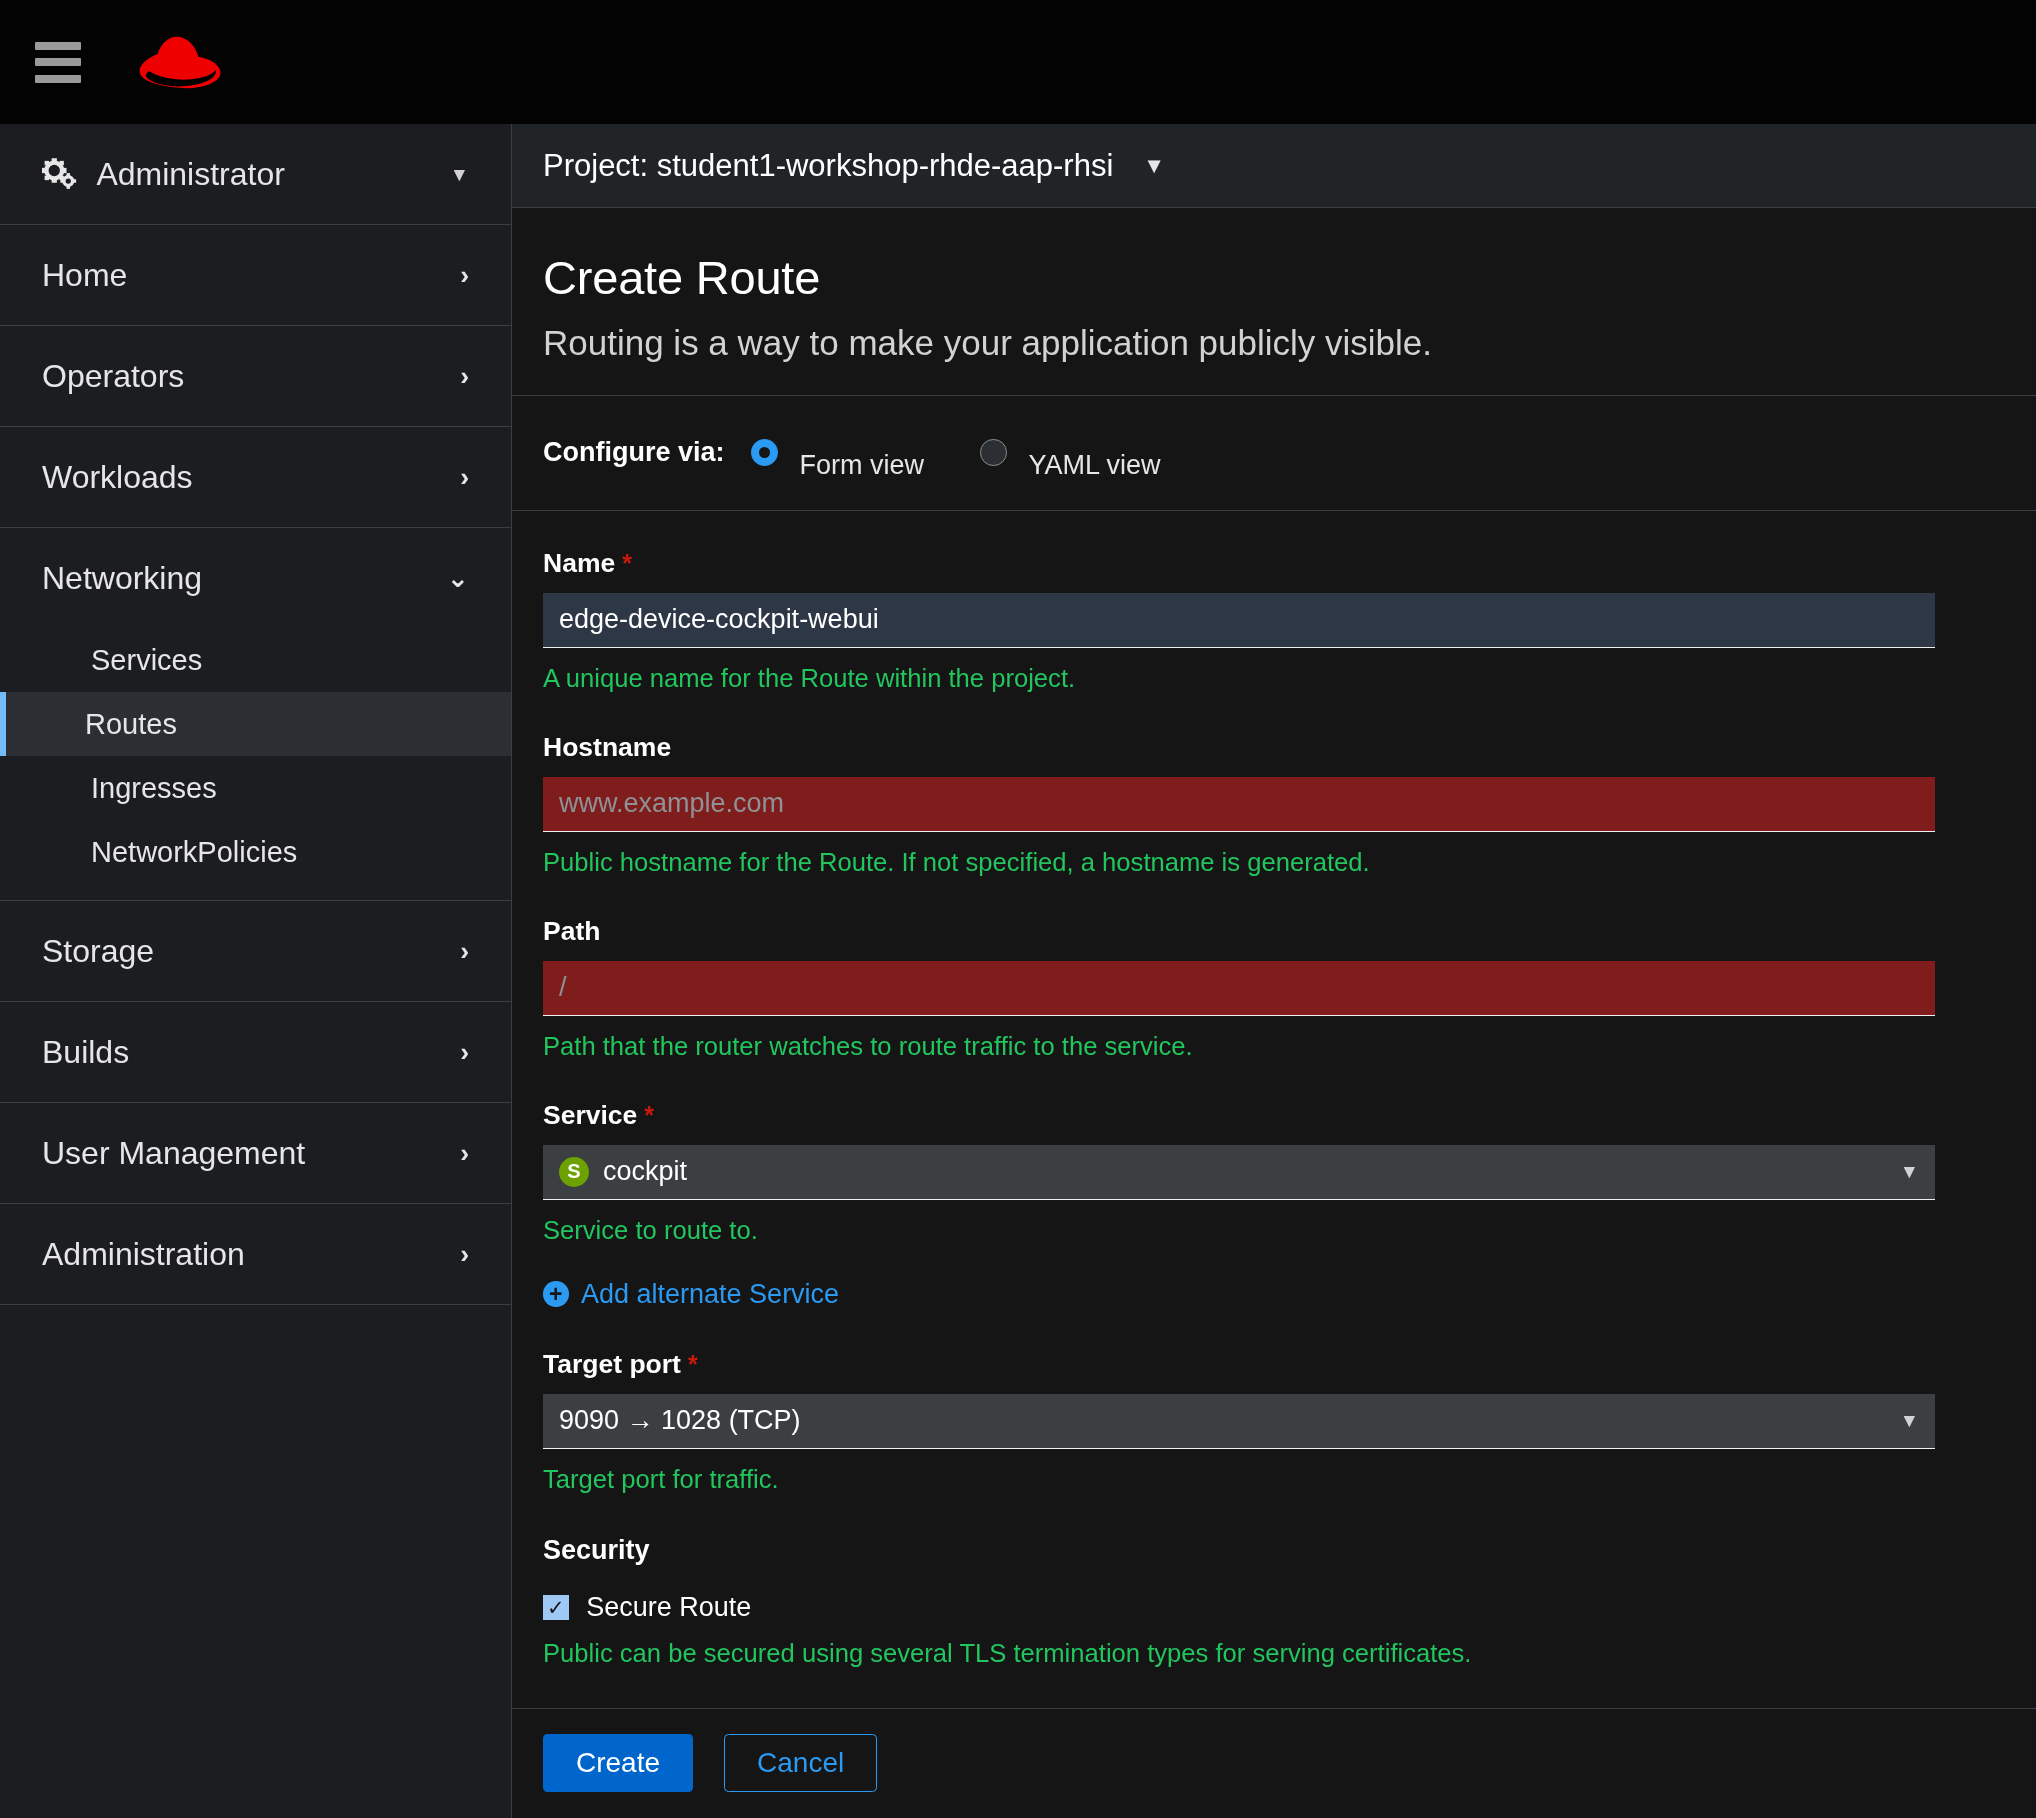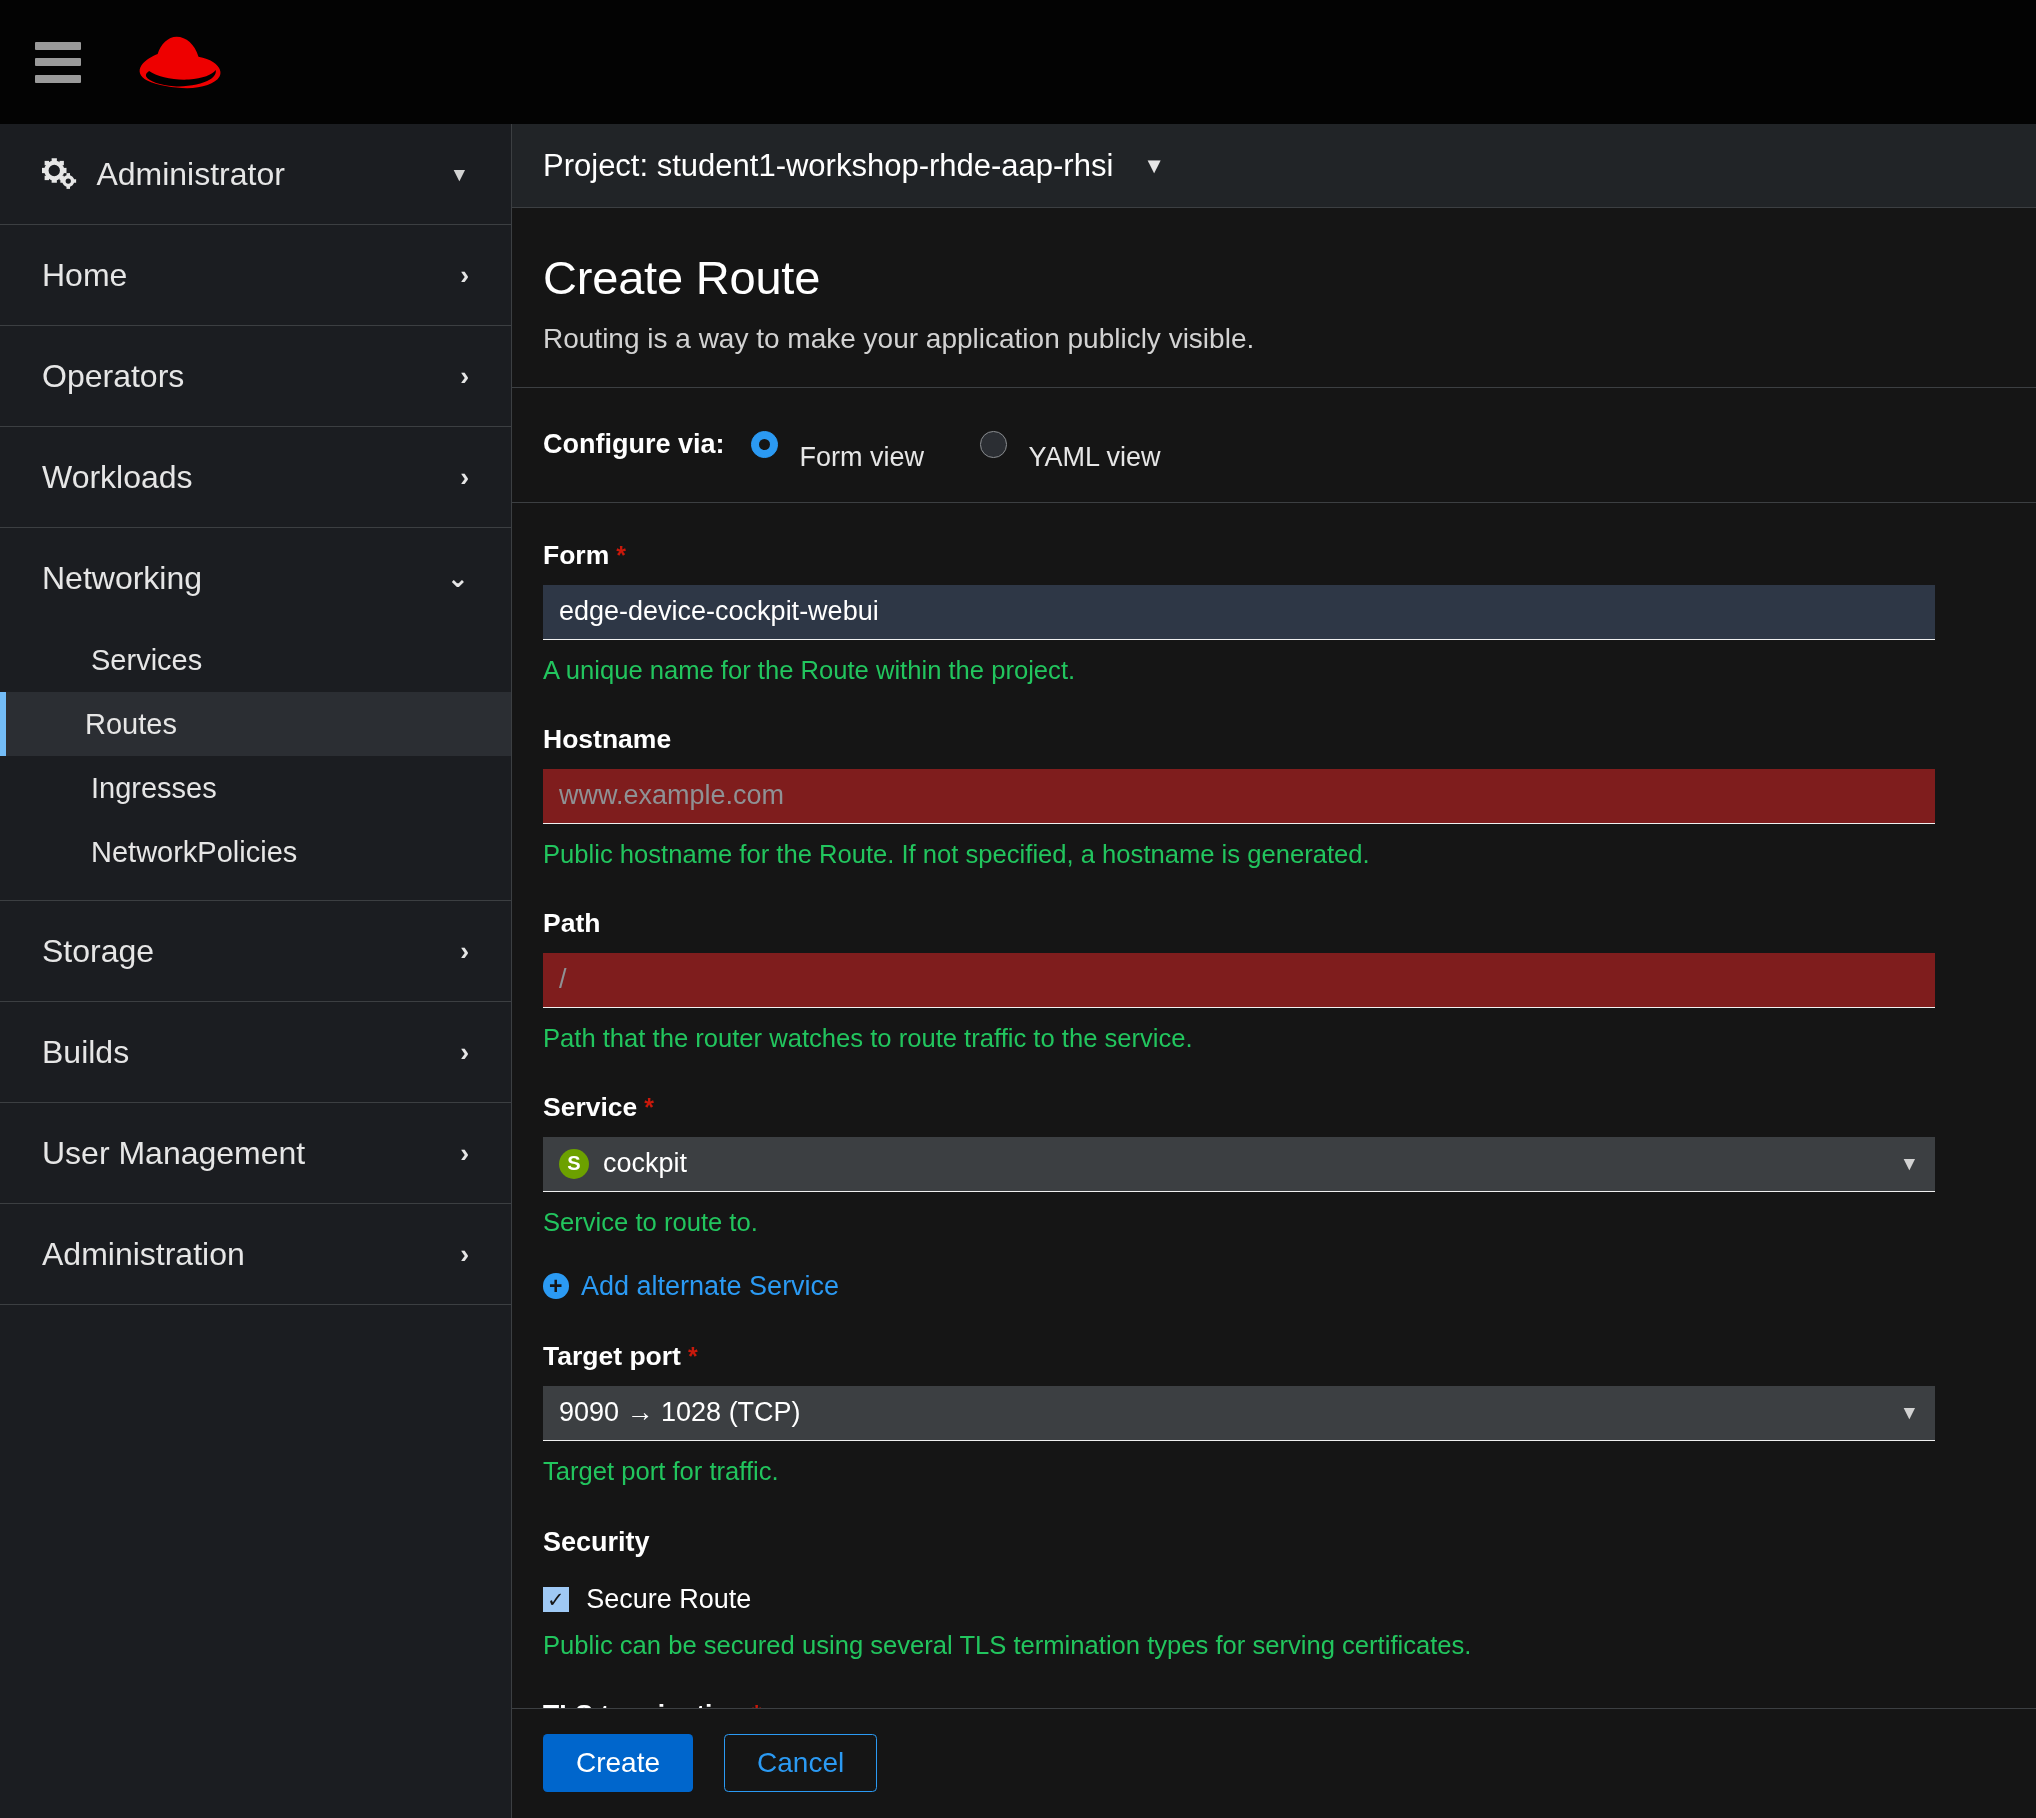--- a/index.html
+++ b/index.html
@@ -89,21 +89,21 @@
     padding-left: 31px;
   }
   .project-sel {
     display: flex; align-items: center; gap: 30px;
     color: #fff; font-size: 31px; cursor: pointer;
   }
   .project-sel .caret { font-size: 22px; color: #e6e6e6; }
 
   .page-head { padding: 42px 31px 32px 31px; }
   .page-title { color: #fff; font-size: 47px; font-weight: 400; letter-spacing: -0.2px; }
-  .page-sub { color: #d2d2d2; font-size: 28px; margin-top: 17.6px; }
+  .page-sub { color: #d2d2d2; font-size: 35px; margin-top: 17.6px; }
 
   .configure-bar {
     border-top: 0.9px solid #3c3f42;
     border-bottom: 0.9px solid #3c3f42;
     padding: 29px 31px;
     display: flex; align-items: center; gap: 0;
   }
   .cfg-label { color: #fff; font-size: 27px; font-weight: 700; margin-right: 26.5px; }
   .radio-wrap { display: flex; align-items: center; cursor: pointer; margin-right: 56px; }
   .radio {
@@ -344,21 +344,21 @@
         <label class="radio-wrap">
           <span class="radio"></span>
           <span class="radio-label">YAML view</span>
         </label>
       </div>
 
       <div class="form-scroll">
 
         <div class="field">
           <div class="f-label">
-            <span>Form</span>
+            <span>Name</span>
             <span class="req">*</span>
           </div>
           <div class="f-input focused">
             <span>edge-device-cockpit-webui</span>
           </div>
           <div class="f-help">A unique name for the Route within the project.</div>
         </div>
 
         <div class="field">
           <div class="f-label">

